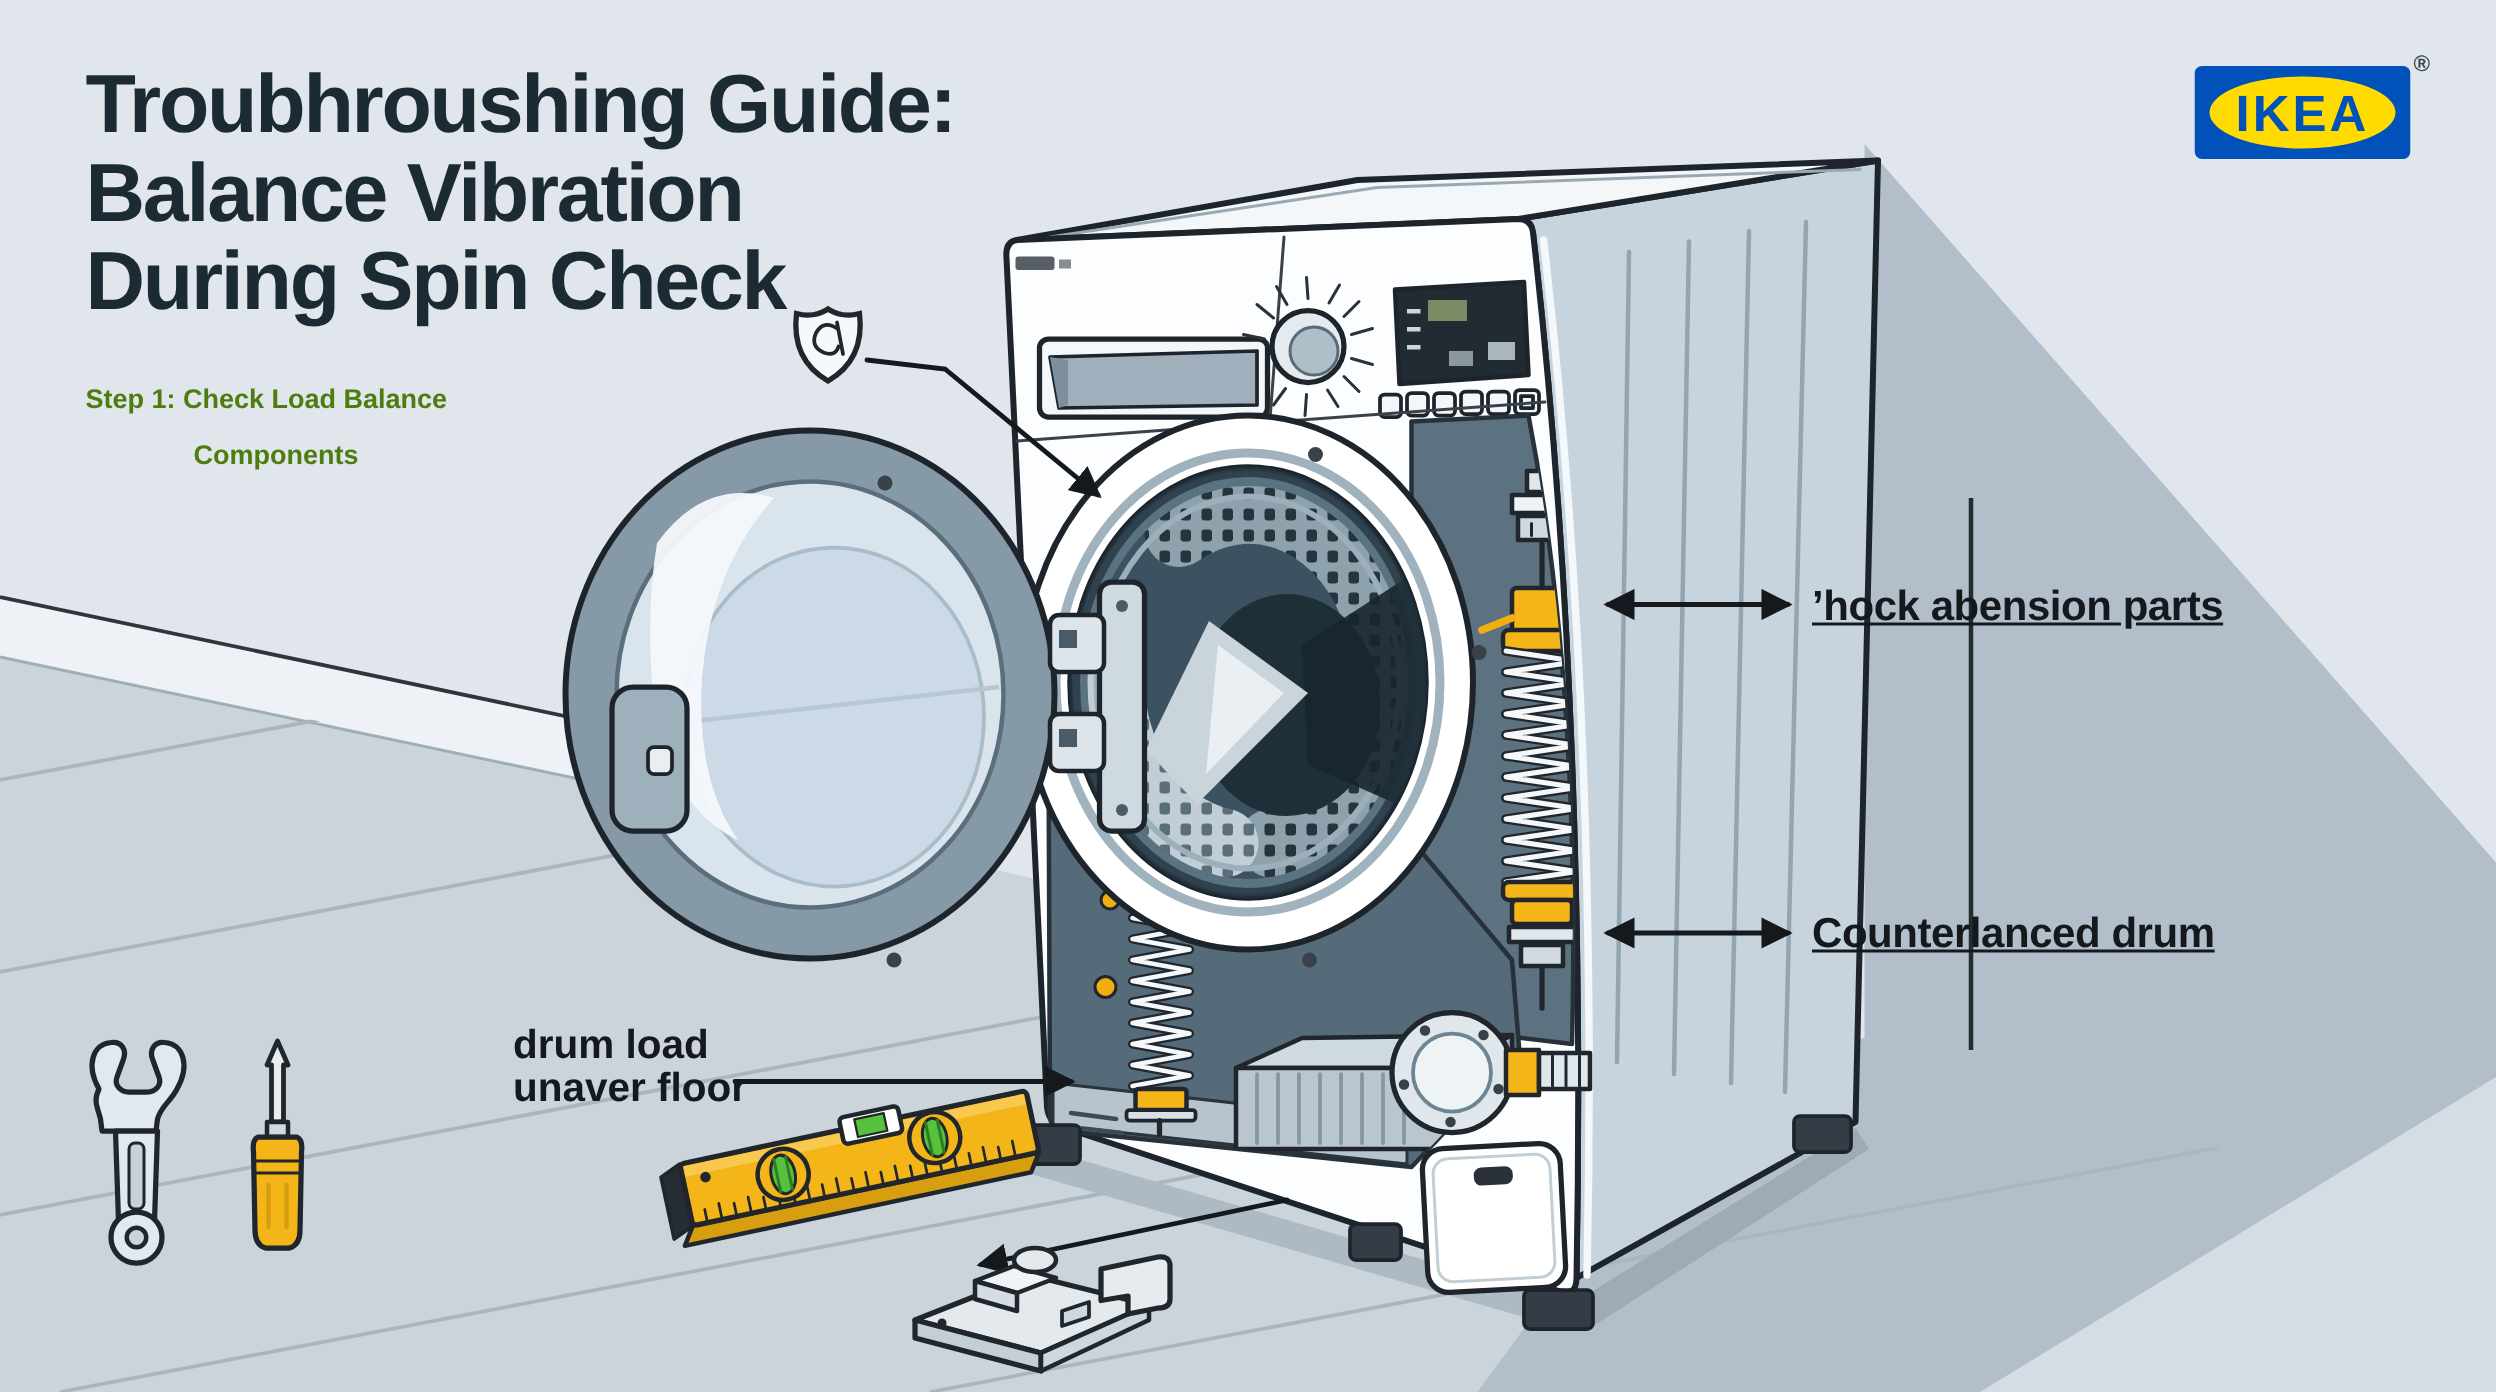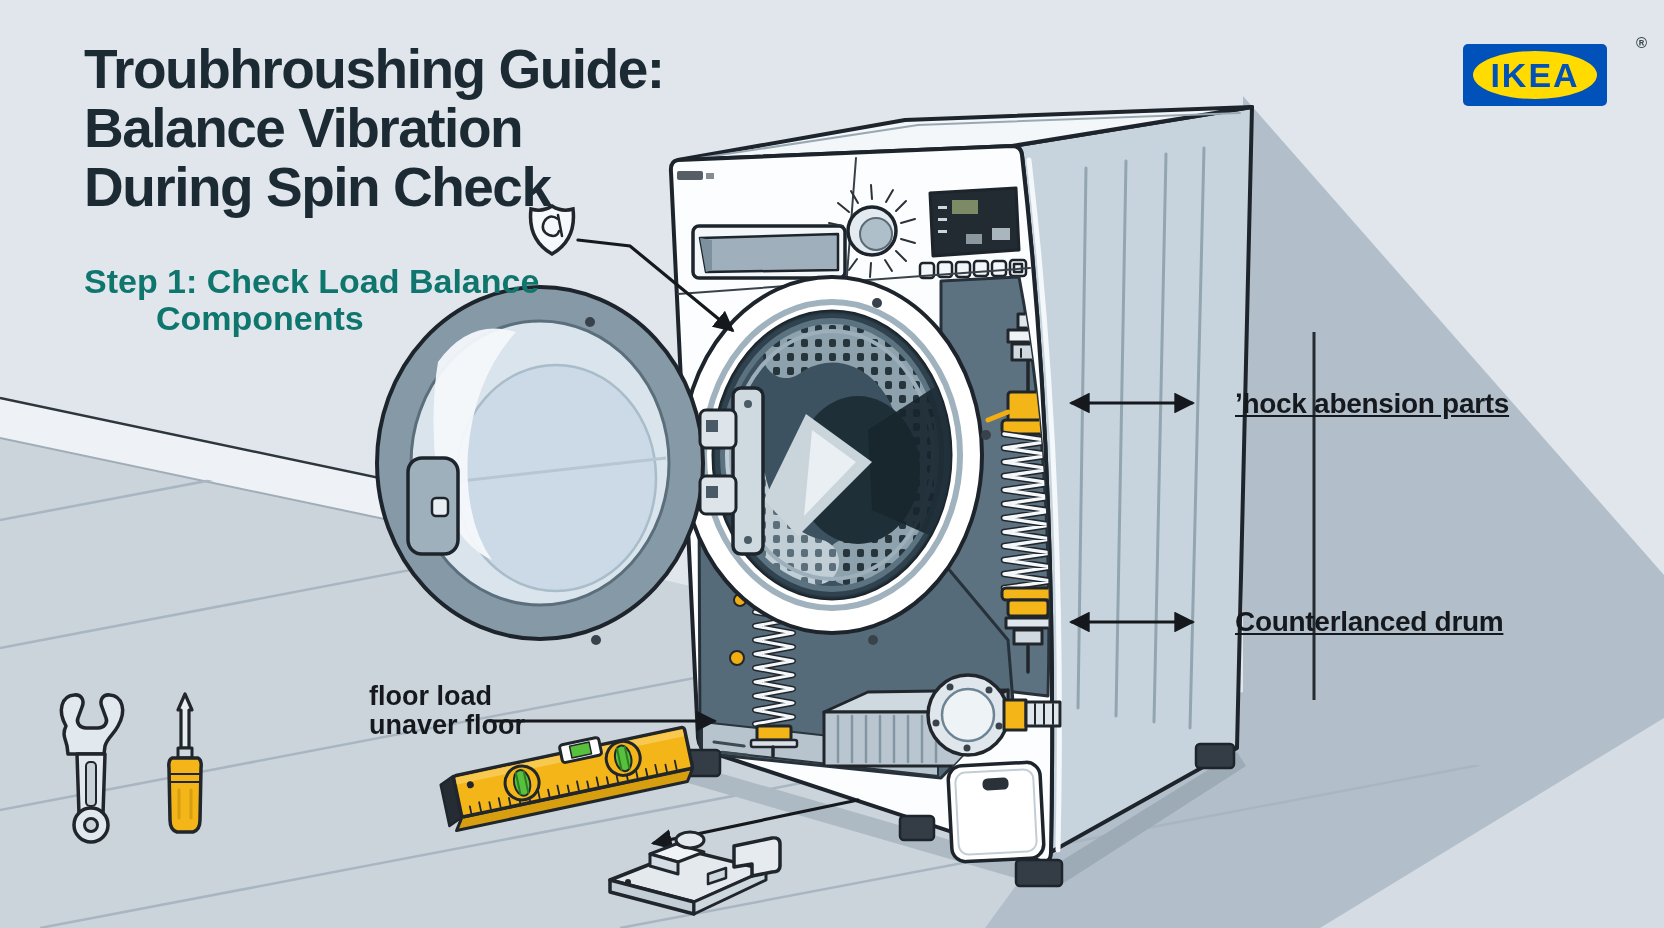--- a/index.html
+++ b/index.html
@@ -1,21 +1,21 @@
 <!DOCTYPE html>
 <html><head>
 <meta charset="utf-8">
 <style>
   html,body{margin:0;padding:0;background:#9aa6b0;}
   #stage{position:relative;width:1664px;height:928px;overflow:hidden;background:#e0e6ec;
          font-family:"Liberation Sans",sans-serif;}
   #scene{position:absolute;left:0;top:0;z-index:0;}
-  .label{position:absolute;z-index:2;color:#15191d;font-weight:bold;white-space:nowrap;margin-left:27px;}
+  .label{position:absolute;z-index:2;color:#15191d;font-weight:bold;white-space:nowrap;}
   .title{left:57px;top:40px;font-size:55px;line-height:59px;letter-spacing:-1.5px;color:#1c2a33;}
-  .steps{left:57px;top:263px;font-size:34px;line-height:37px;color:#0f766e;}
+  .steps{left:57px;top:248px;font-size:18px;line-height:37px;color:#4d7c0f;}
   .step-cont{padding-left:72px;}
   .callout{font-size:28px;letter-spacing:-0.3px;text-decoration:underline;}
   .load-label{left:342px;top:682px;font-size:27px;line-height:29px;}
   #ikea-logo-wrap{position:absolute;left:1463px;top:44px;z-index:2;}
   .regmark{left:1609px;top:34px;font-size:15px;font-weight:bold;color:#3a4750;}
   .ikea-text{font-family:"Liberation Sans",sans-serif;font-weight:bold;letter-spacing:2px;}
 </style>
 </head>
 <body>
 
@@ -353,21 +353,21 @@
 </div>
 
 <div class="label steps">
   <div>Step 1: Check Load Balance</div>
   <div class="step-cont">Components</div>
 </div>
 
 <div class="label callout" style="left:1208px;top:388px">ʼhock abension parts</div>
 <div class="label callout" style="left:1208px;top:606px">Counterlanced drum</div>
 <div class="label load-label">
-  <div>floor load</div>
+  <div>drum load</div>
   <div>unaver floor</div>
 </div>
 
 <div id="ikea-logo-wrap">
   <svg width="144" height="62" viewBox="0 0 144 62">
     <rect x="0" y="0" width="144" height="62" rx="5" fill="#0051BA"></rect>
     <ellipse cx="72" cy="31" rx="62" ry="24" fill="#FFDB00"></ellipse>
     <text x="72" y="43" text-anchor="middle" class="ikea-text" font-size="34" fill="#0051BA">IKEA</text>
   </svg>
 </div>

